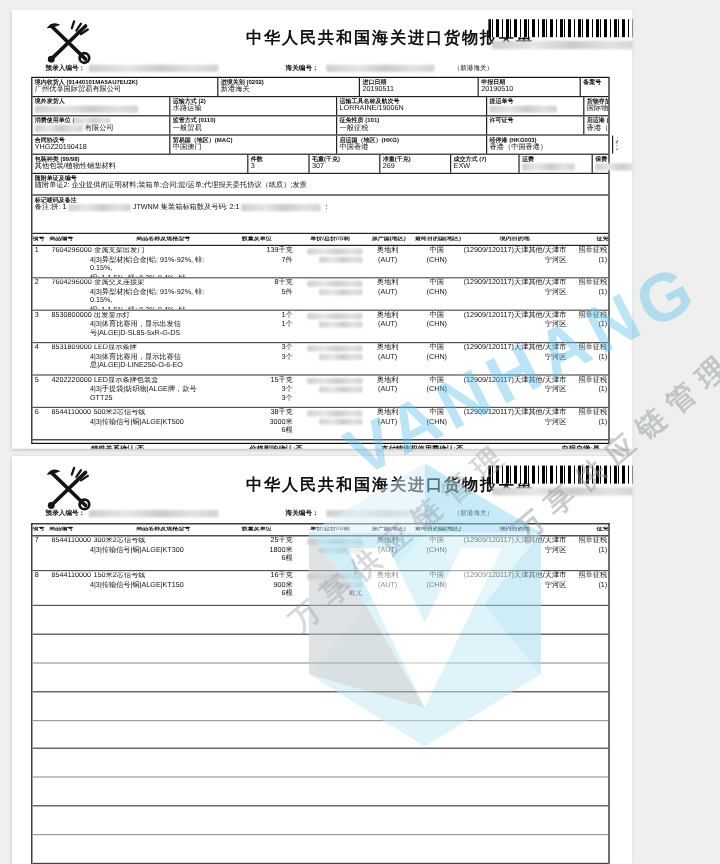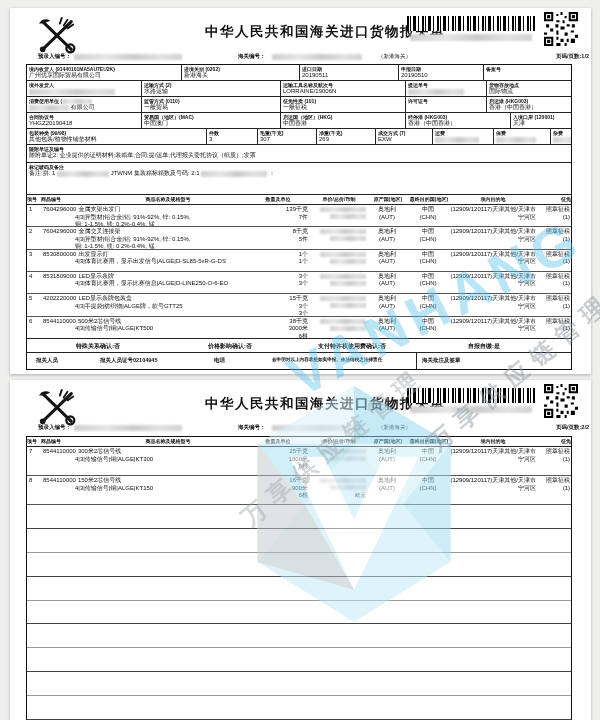--- a/index.html
+++ b/index.html
@@ -1,21 +1,21 @@
 <!DOCTYPE html>
 <html><head>
 <meta charset="utf-8">
 <style>
   html,body{margin:0;padding:0;}
   body{width:600px;height:720px;overflow:hidden;background:#efefed;
        font-family:"Liberation Sans","DejaVu Sans",sans-serif;color:#111;
        -webkit-font-smoothing:antialiased;}
   .canvas{position:relative;width:600px;height:720px;}
-  .page{position:absolute;left:10px;width:581px;background:#fff;
-        box-shadow:0 1px 3px rgba(0,0,0,.28);overflow:hidden;}
+  .page{position:absolute;left:10px;width:477px;background:#fff;
+        box-shadow:0 1px 3px rgba(0,0,0,.28);overflow:hidden;padding-left:40px;}
   #page1{top:8px;height:366px;}
   #page2{top:380px;height:340px;}
 
   
   .emblem{position:absolute;left:22px;top:7px;width:50px;height:40px;}
   .doc-title{position:absolute;left:180px;top:15px;width:270px;text-align:center;
              font-size:13.5px;font-weight:700;letter-spacing:1.5px;white-space:nowrap;}
   .barcode{position:absolute;left:397px;top:8px;width:128px;height:15px;
     background:repeating-linear-gradient(90deg,#000 0 2px,#fff 2px 3px,#000 3px 4px,#fff 4px 6px,#000 6px 9px,#fff 9px 11px,#000 11px 12px,#fff 12px 15px);}
   .qr{position:absolute;left:534px;top:4px;width:34px;height:34px;}

